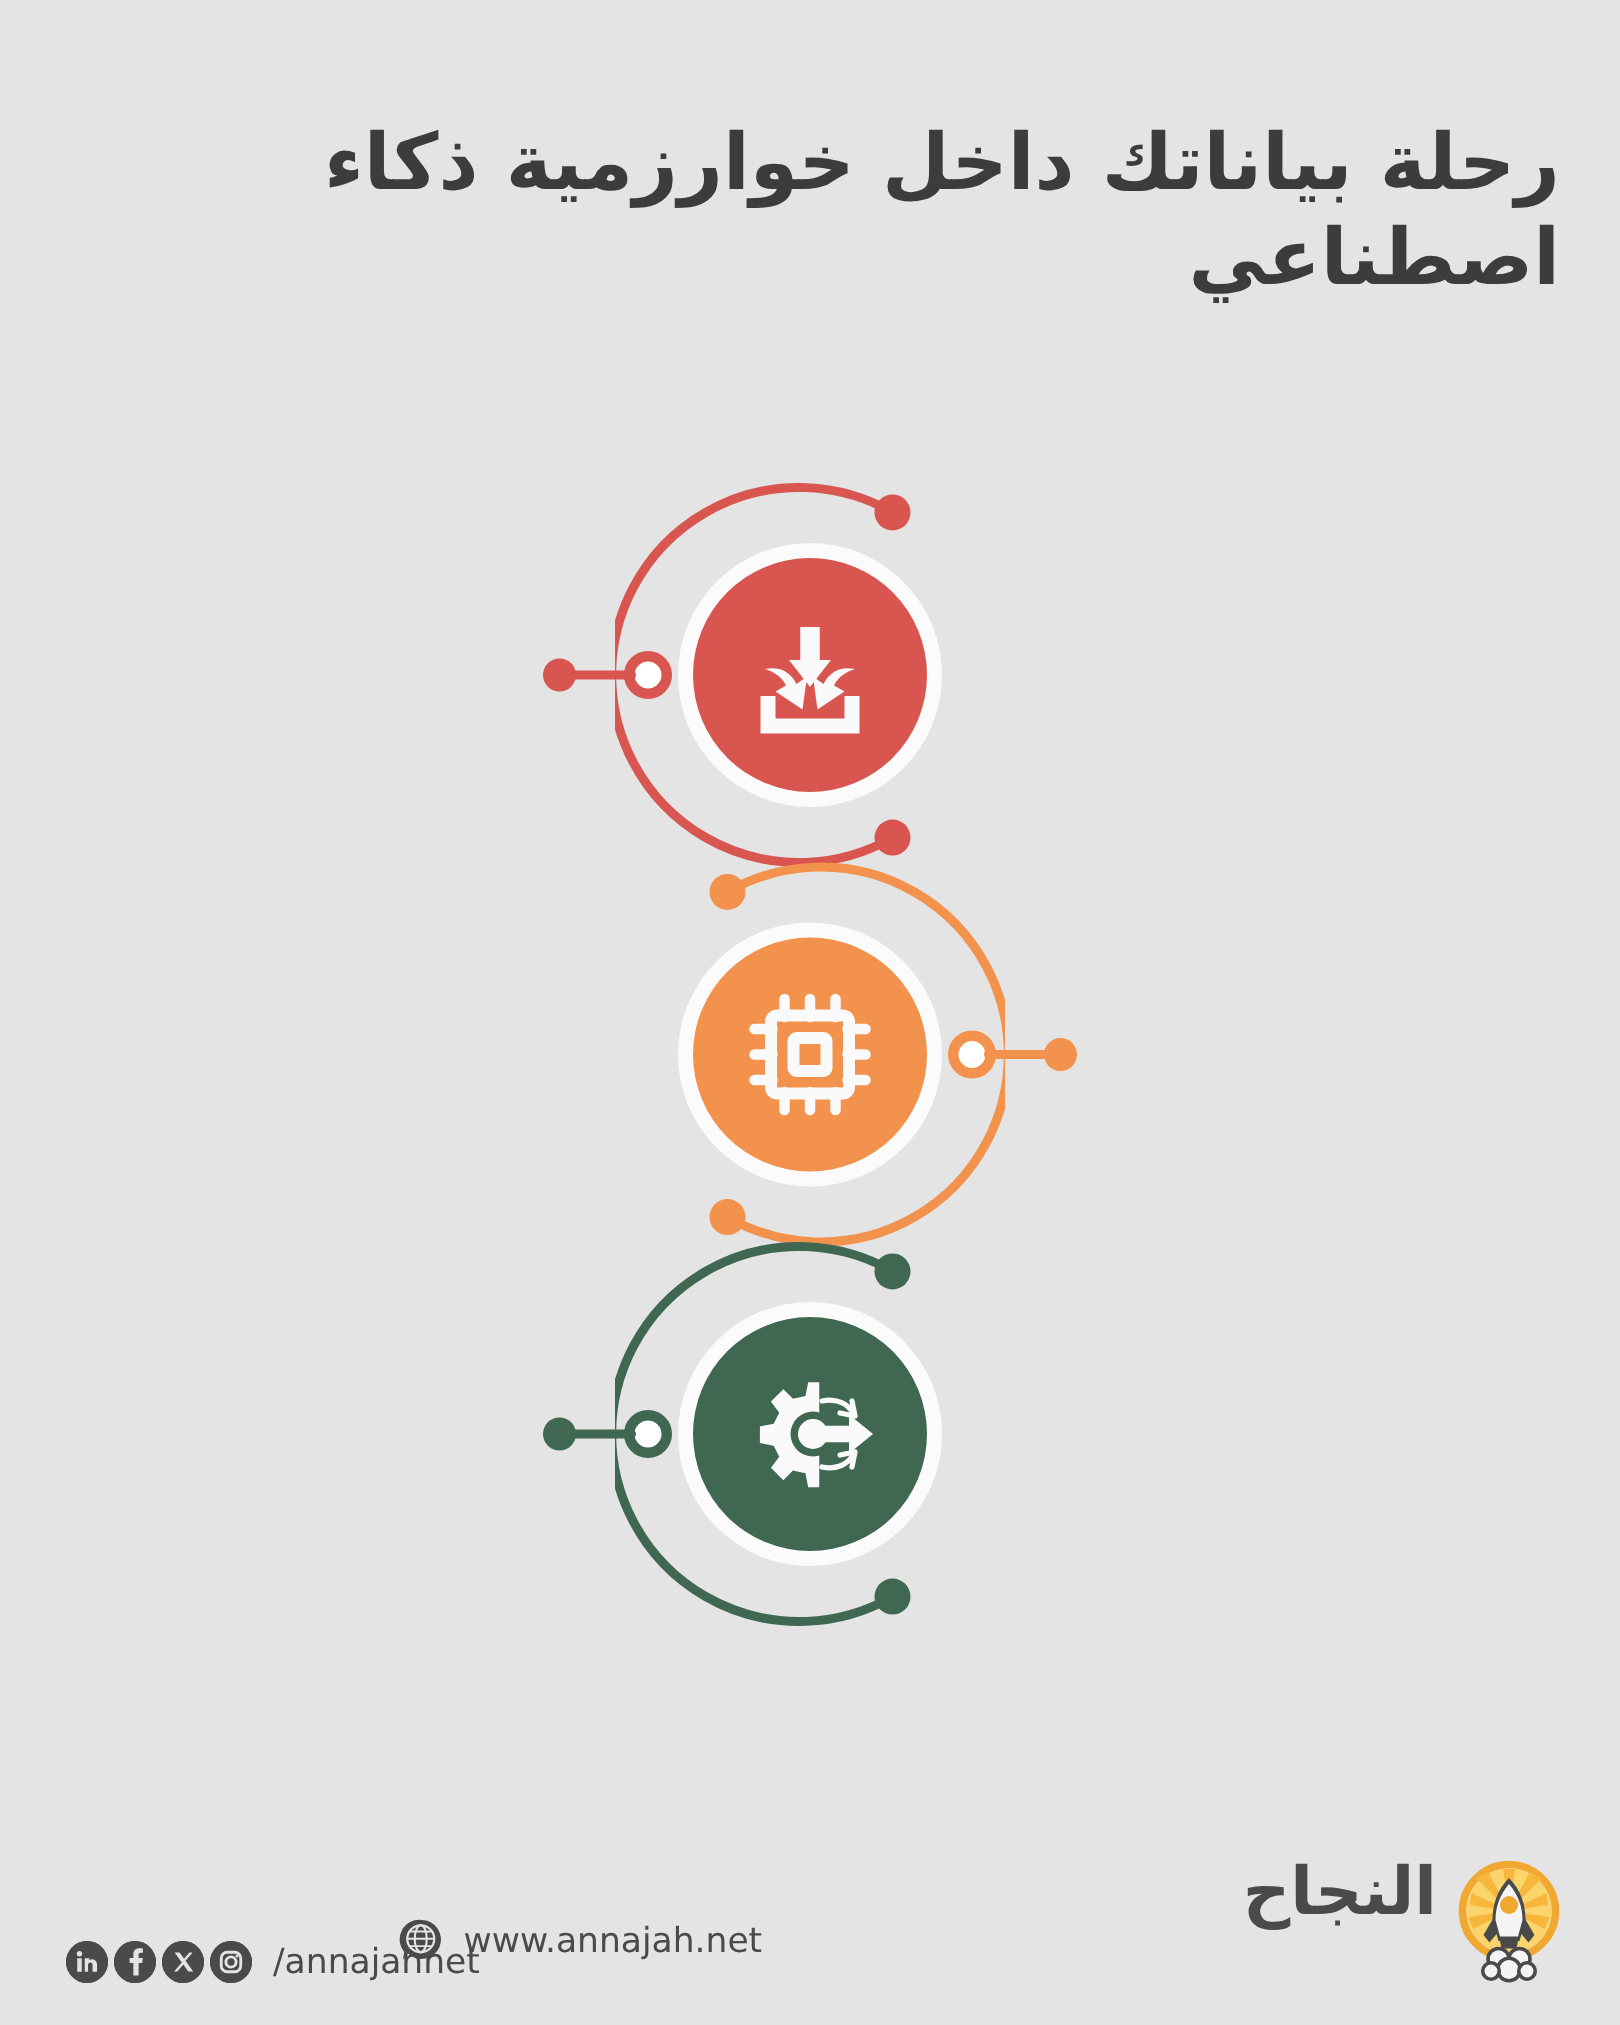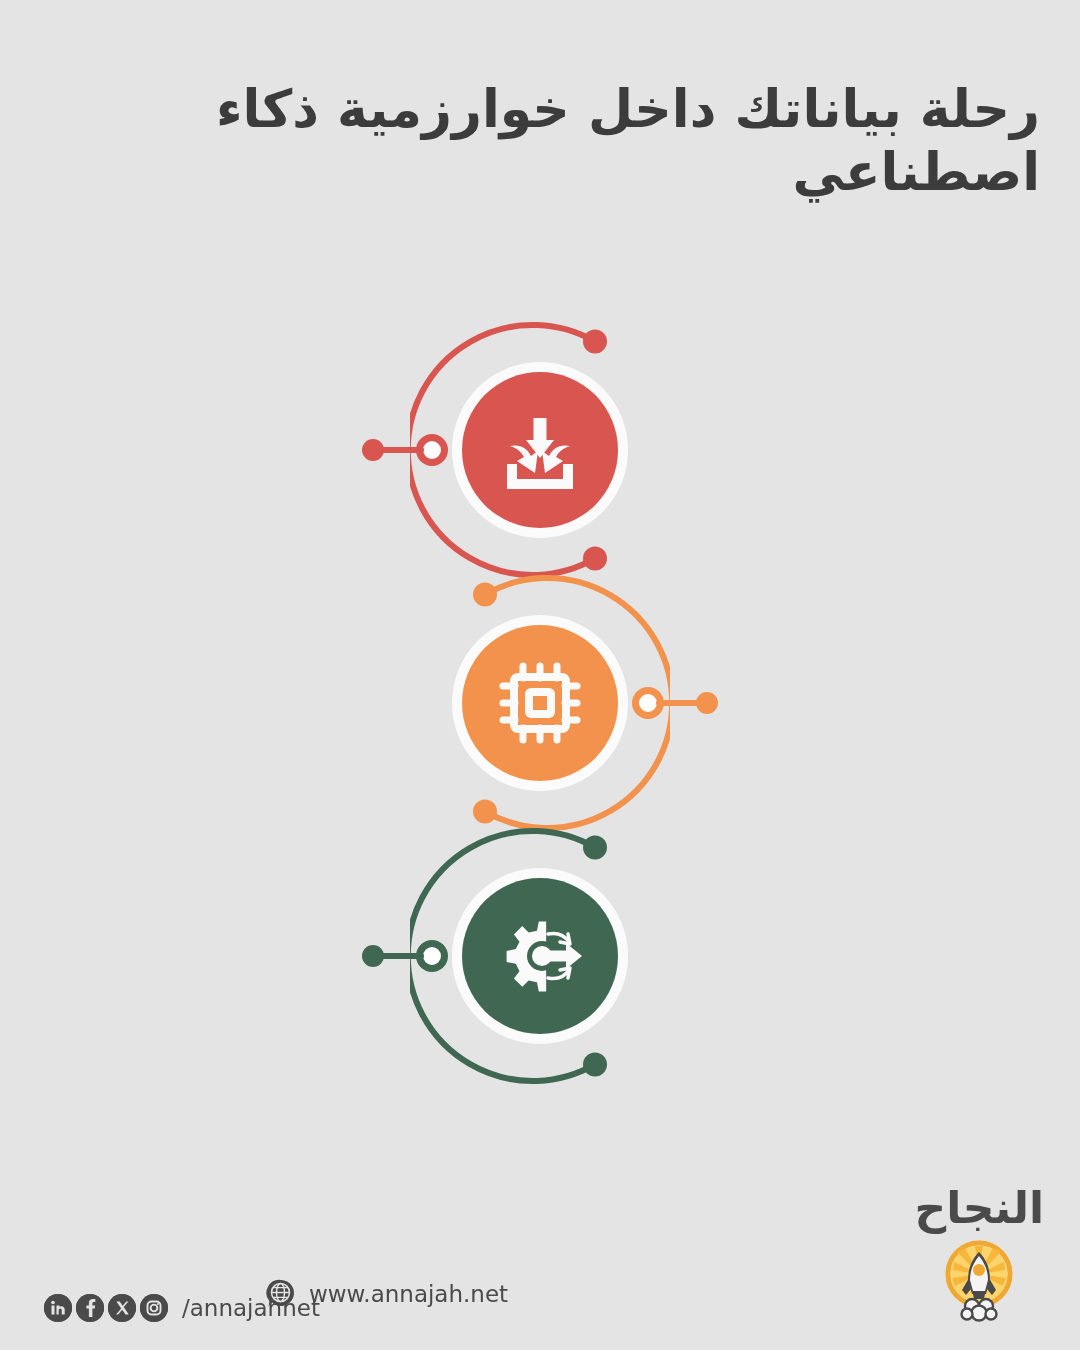--- a/index.html
+++ b/index.html
@@ -88,21 +88,21 @@
   }
   .web-row{
     position:absolute;left:265px;bottom:40px;
     display:flex;align-items:center;gap:12px;
   }
   .globe{width:32px;height:32px;display:block;}
   .weburl{font-size:23px;color:#4A4A4A;}
 
   .brand{
     position:absolute;right:36px;bottom:24px;
-    display:flex;align-items:center;gap:10px;flex-direction:column;
+    display:flex;align-items:flex-start;gap:10px;
   }
   .brand-name{
     font-size:44px;font-weight:bold;color:#4A4A4A;direction:rtl;
     line-height:1;
   }
   .brand-mark{width:76px;height:86px;display:block;}
 </style>
 </head>
 <body>
 

